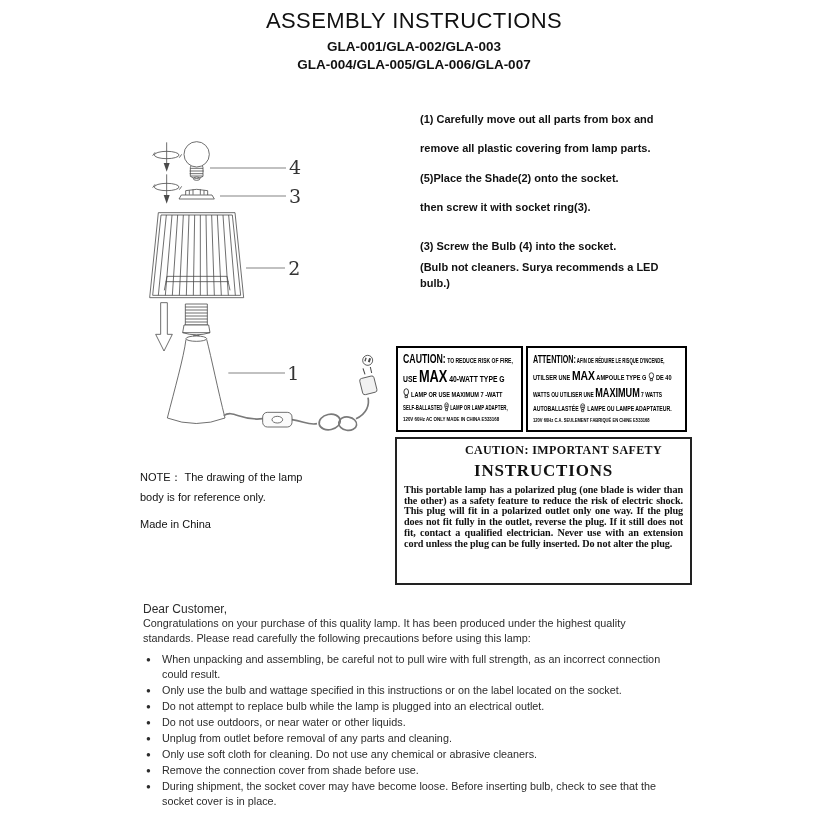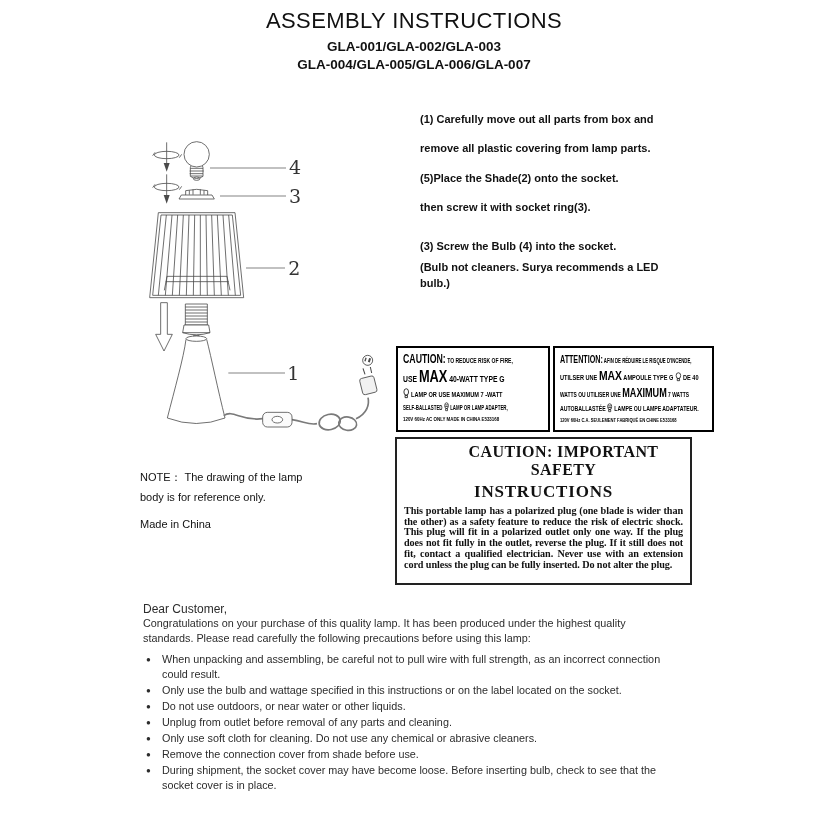--- a/index.html
+++ b/index.html
@@ -19,41 +19,41 @@
 
   
   .steps { position:absolute; left:420px; top:112px; width:300px;
            font-size:11px; font-weight:bold; color:#111; line-height:15px; }
   .step-l0{margin-bottom:14px}.step-l1{margin-bottom:15px}.step-l2{margin-bottom:14px}
   .step-l3{margin-bottom:24px}.step-l4{margin-bottom:6px}.step-l5{margin-bottom:1px}
 
   
   .labels { position:absolute; left:396px; top:346px; display:flex; }
   .rating-box { border:2px solid #000; height:86px; padding:4px 4px 2px 5px; overflow:hidden; }
-  .rating-box.en { width:154px; }
+  .rating-box.en { width:127px; }
   .rating-box.fr { width:161px; margin-left:3px; }
   .rl { white-space:nowrap; transform-origin:left center; font-weight:bold; color:#000; }
   .big  { font-weight:bold; }
   .en .rl1 { font-size:7.2px;  line-height:14px; } .en .rl1 .hd{ font-size:12.5px; }
   .en .rl2 { font-size:8.5px;  line-height:17px; } .en .rl2 .big{ font-size:16px; }
   .en .rl3 { font-size:7.8px;  line-height:14px; }
   .en .rl4 { font-size:6.8px;  line-height:12px; }
   .en .rl5 { font-size:5.9px;  line-height:11px; }
   .fr .rl1 { font-size:6.6px;  line-height:14px; } .fr .rl1 .hd{ font-size:11px; }
   .fr .rl2 { font-size:7px;    line-height:15px; } .fr .rl2 .big{ font-size:13px; }
   .fr .rl3 { font-size:7px;    line-height:15px; } .fr .rl3 .big{ font-size:13px; }
   .fr .rl4 { font-size:7.2px;  line-height:13px; }
   .fr .rl5 { font-size:5.7px;  line-height:11px; } .sx80{transform:scaleX(.80)} .sx75{transform:scaleX(.75)}
   .sx72{transform:scaleX(.72)} .sx70{transform:scaleX(.70)} .sx65{transform:scaleX(.65)}
   .bulb-ic { display:inline-block; vertical-align:-2px; }
 
   
   .safety { position:absolute; left:395px; top:437px; width:297px; height:148px;
             border:2px solid #222; font-family:"Liberation Serif", serif; color:#111; }
-  .safety-title { text-align:center; font-weight:bold; font-size:16px; letter-spacing:.4px; margin-top:4px;padding-left:40px; }
+  .safety-title { text-align:center; font-weight:bold; font-size:12px; letter-spacing:.4px; margin-top:4px;padding-left:40px; }
   .safety-title2{ text-align:center; font-weight:bold; font-size:17px; letter-spacing:.8px; margin-top:3px; }
   .safety-body  { margin:4px 7px 0 7px; font-size:10.2px; font-weight:bold; line-height:10.7px;
                   text-align:justify; letter-spacing:-.1px; }
 
   
   .note { position:absolute; left:140px; top:467px; width:200px;
           font-size:11px; font-weight:normal; color:#111; line-height:20px; }
   .made-in { margin-top:7px; }
 
   
@@ -263,20 +263,21 @@
     <div>body is for reference only.</div>
     <div class="made-in">Made in China</div>
   </div>
 
   <div class="customer">
     <div class="greeting">Dear Customer,</div>
     <div class="intro">Congratulations on your purchase of this quality lamp. It has been produced under the highest quality standards. Please read carefully the following precautions before using this lamp:</div>
     <ul class="precautions">
       <li>When unpacking and assembling, be careful not to pull wire with full strength, as an incorrect connection could result.</li>
       <li>Only use the bulb and wattage specified in this instructions or on the label located on the socket.</li>
+      <li>Do not attempt to replace bulb while the lamp is plugged into an electrical outlet.</li>
       <li>Do not use outdoors, or near water or other liquids.</li>
       <li>Unplug from outlet before removal of any parts and cleaning.</li>
       <li>Only use soft cloth for cleaning. Do not use any chemical or abrasive cleaners.</li>
       <li>Remove the connection cover from shade before use.</li>
       <li>During shipment, the socket cover may have become loose. Before inserting bulb, check to see that the socket cover is in place.</li>
     </ul>
   </div>
 
 </div>
 

